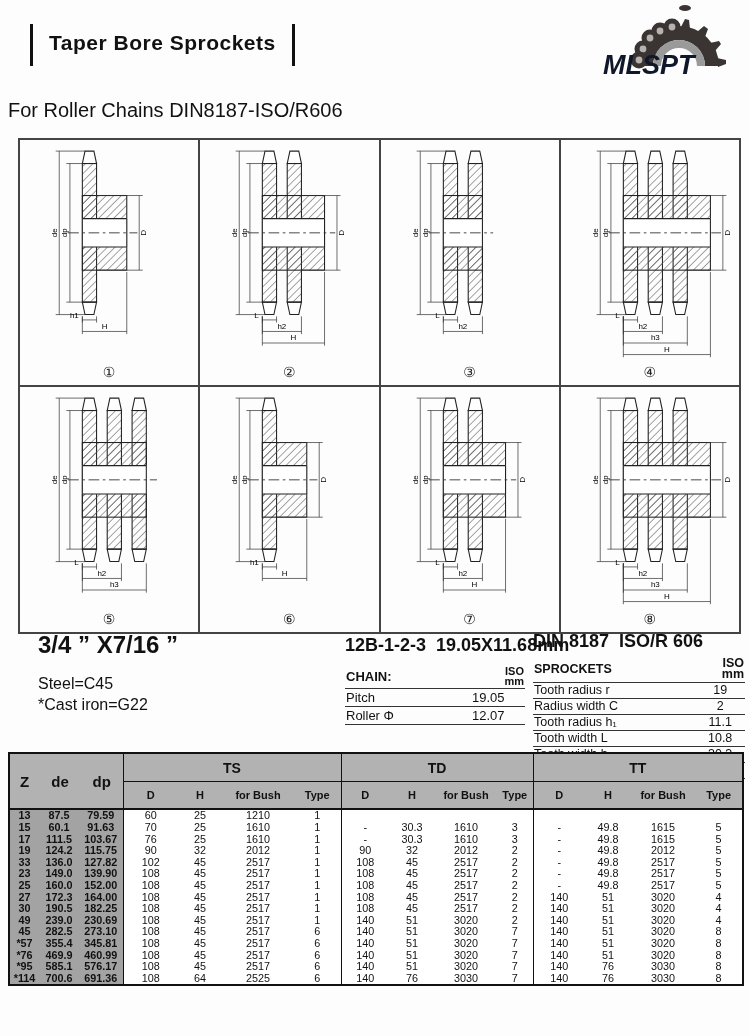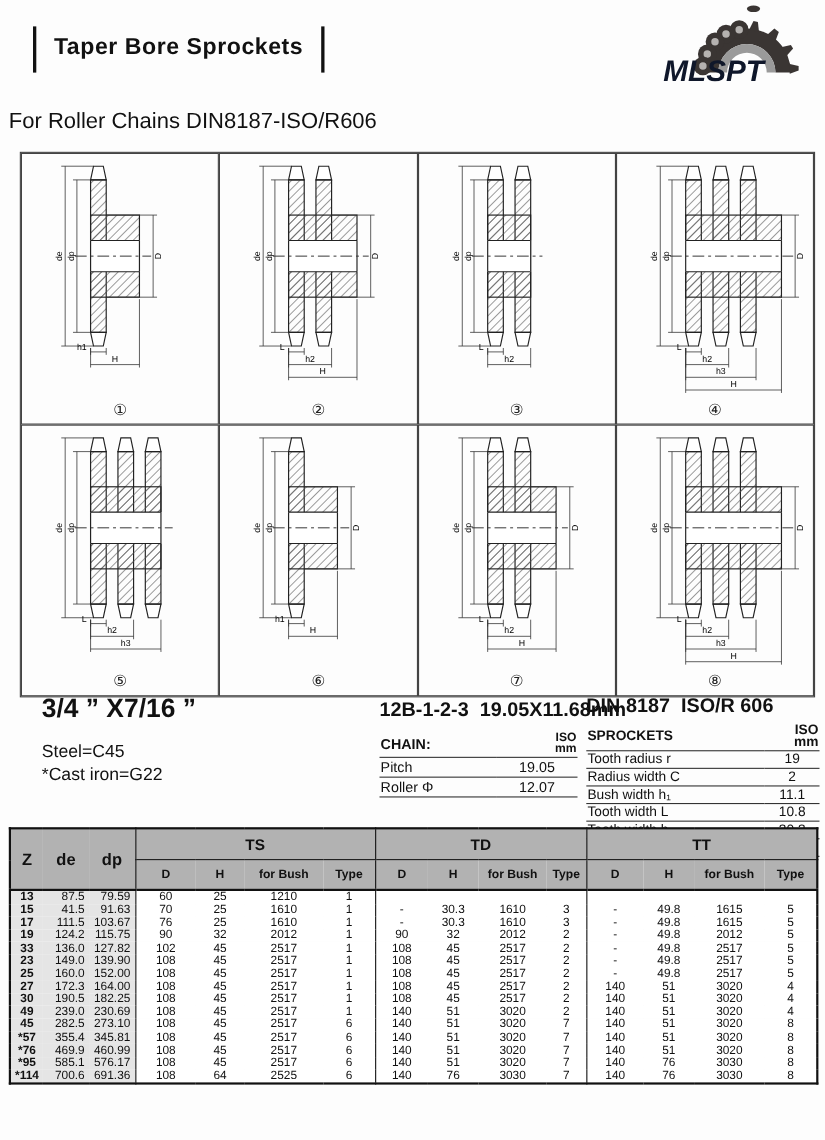--- a/index.html
+++ b/index.html
@@ -36,23 +36,23 @@
   
   table.main{left:8px;top:752px;width:734px;position:absolute;border-collapse:collapse;
     border:2px solid #111;table-layout:fixed;}
   table.main th{background:#b2b2b2;}
   th.zh{font-size:15px;font-weight:bold;border-bottom:2px solid #111;}
   th.gh{font-size:14px;font-weight:bold;border-bottom:1.3px solid #111;height:25px;}
   th.sh{font-size:11px;font-weight:bold;border-bottom:2px solid #111;height:24px;}
   .sep-l{border-left:1.6px solid #111;}
   .sep-r{border-right:1.6px solid #111;}
   table.main tbody td{font-size:10.8px;height:11.6px;line-height:1;padding:0 2px;text-align:center;background:#fff;}
-  table.main tbody td.zc{background:#e5e5e5;}
+  table.main tbody td.zc{background:#a3a3a3;}
   table.main tbody td.zb{font-weight:bold;}
-  table.main tbody td.ra{text-align:right;padding-right:4px;}
+  table.main tbody td.ra{padding-right:4px;font-weight:bold;}
 </style>
 </head>
 <body>
 
 <div class="abs title-block">Taper Bore Sprockets</div>
 
 <div class="abs logo">
   <svg width="150" height="75" viewBox="0 0 150 75" style="margin-left:18px;margin-top:3px">
     <ellipse cx="84" cy="5" rx="6" ry="3" fill="#3a3533"></ellipse>
     <path d="M38,63 A40,40 0 0 1 118,63 L104,63 A26,26 0 0 0 52,63 Z" fill="#3a3533"></path>
@@ -489,21 +489,21 @@
       </tr>
     <tr>
           <td>Tooth radius r</td>
           <td class="val">19</td>
         </tr>
         <tr>
           <td>Radius width C</td>
           <td class="val">2</td>
         </tr>
         <tr>
-          <td>Bush width h₁</td>
+          <td>Tooth radius h₁</td>
           <td class="val">11.1</td>
         </tr>
         <tr>
           <td>Tooth width L</td>
           <td class="val">10.8</td>
         </tr>
         <tr>
           <td>Tooth width h₂</td>
           <td class="val">30.3</td>
         </tr>
@@ -570,21 +570,21 @@
         <td></td>
         <td></td>
         <td></td>
         <td class="sep-l"></td>
         <td></td>
         <td></td>
         <td></td>
       </tr>
       <tr>
         <td class="zc zb">15</td>
-        <td class="zc ra">41.5</td>
+        <td class="zc ra">60.1</td>
         <td class="zc ra">91.63</td>
         <td class="sep-l">70</td>
         <td>25</td>
         <td>1610</td>
         <td>1</td>
         <td class="sep-l">-</td>
         <td>30.3</td>
         <td>1610</td>
         <td>3</td>
         <td class="sep-l">-</td>

